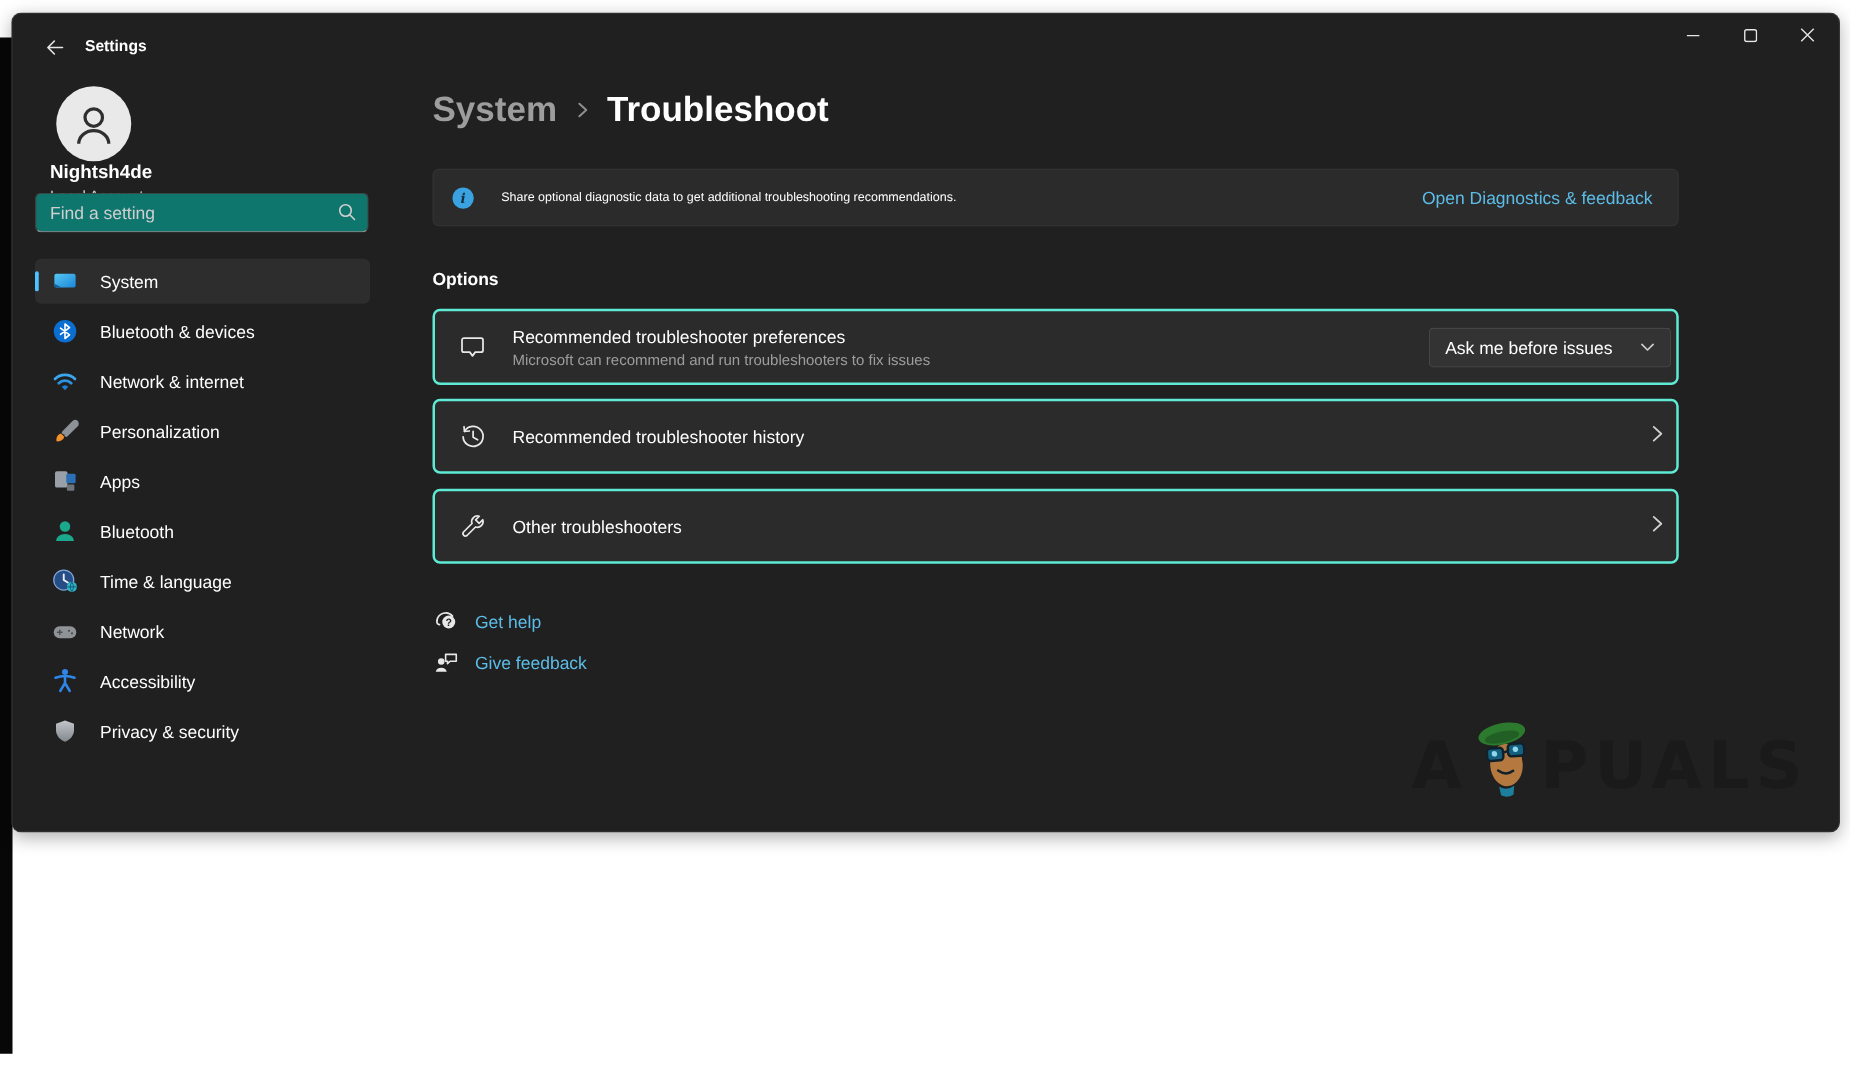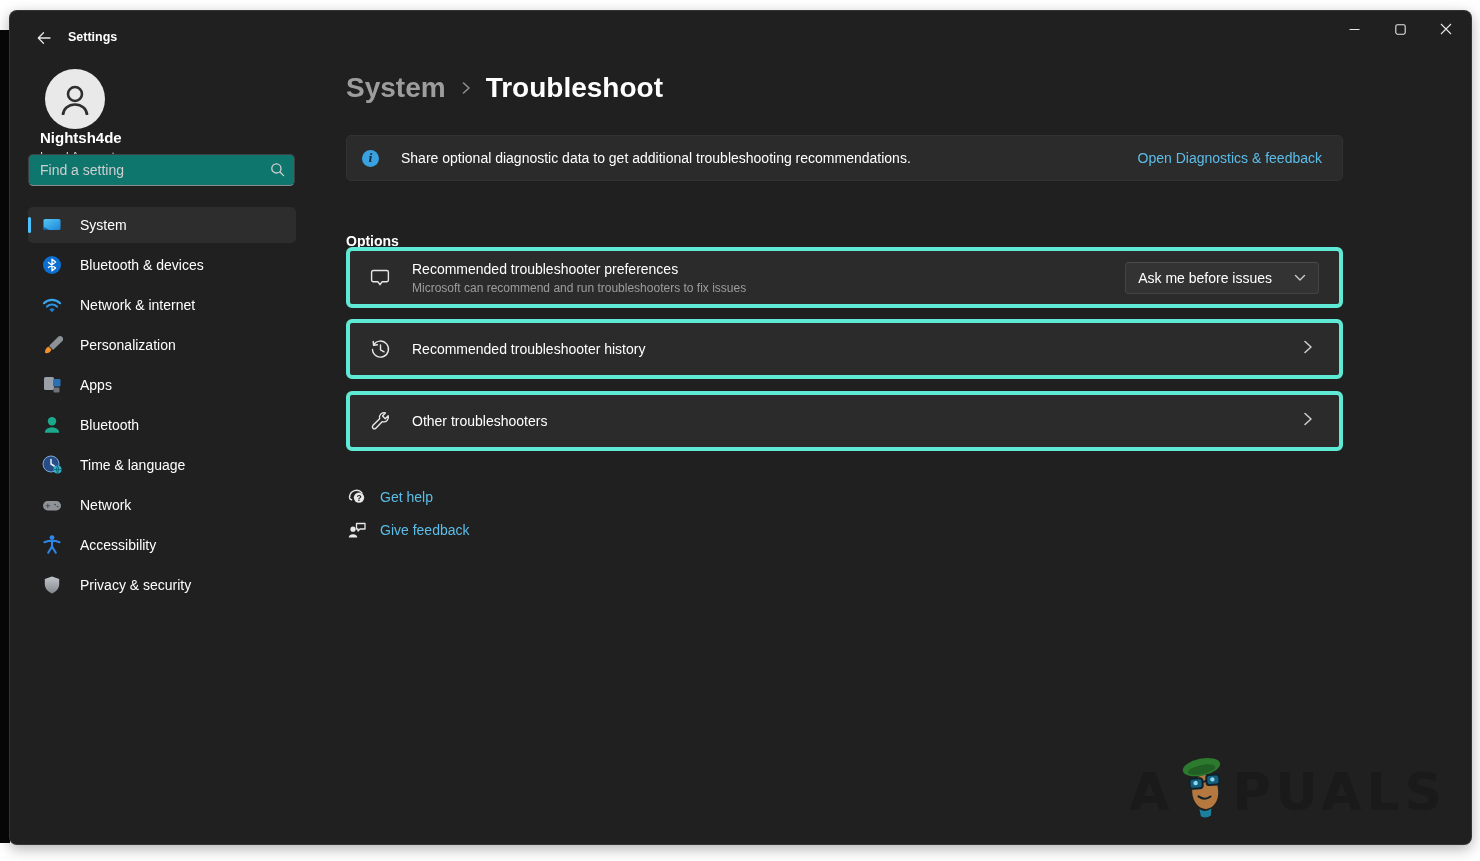--- a/index.html
+++ b/index.html
@@ -1,21 +1,21 @@
 <!DOCTYPE html>
 <html><head>
 <meta charset="utf-8">
 <style>
   * { margin:0; padding:0; box-sizing:border-box; }
   html,body { width:1480px; height:861px; overflow:hidden; background:#ffffff;
     font-family:"Liberation Sans","DejaVu Sans",sans-serif; }
 
   .desk-strip { position:absolute; left:0; top:30px; width:10px; height:813px; background:#070707; }
 
-  .win { position:absolute; left:9px; top:10px; width:1463px; height:835px;
+  .win { position:absolute; left:9px; top:10px; width:1463px; height:656px;
     background:#202020; border-radius:8px; border:1px solid rgba(255,255,255,0.09);
     box-shadow:0 4px 14px rgba(0,0,0,0.3); overflow:hidden; color:#fff; }
 
   
   .titlebar { position:absolute; left:0; top:0; right:0; height:48px; }
   .back-btn { position:absolute; left:16px; top:14px; width:36px; height:30px;
     display:flex; align-items:center; justify-content:center; border-radius:5px; cursor:pointer; }
   .app-title { position:absolute; left:58px; top:19px; font-size:12.5px; font-weight:700; color:#ffffff; }
   .win-controls { position:absolute; right:2px; top:0; display:flex; }
   .win-btn { width:46px; height:38px; display:flex; align-items:center; justify-content:center; }
@@ -49,27 +49,27 @@
   .breadcrumb { position:absolute; left:9px; top:13px; display:flex; align-items:center; }
   .crumb-parent { font-size:28px; font-weight:600; color:#9d9d9d; }
   .crumb-sep { font-size:17px; color:#8f8f8f; margin:4px 15px 0 15px; }
   .crumb-current { font-size:28px; font-weight:600; color:#ffffff; }
 
   .banner { position:absolute; left:9px; top:76px; width:997px; height:46px; background:#2b2b2b;
     border:1px solid #323232; border-radius:5px; display:flex; align-items:center; padding:0 20px 0 15px; }
   .info-ic { flex:0 0 auto; width:17px; height:17px; border-radius:50%; background:#3aa2e0;
     color:#14303f; font-size:11px; font-weight:700; display:flex; align-items:center; justify-content:center;
     font-family:"DejaVu Serif",serif; font-style:italic; }
-  .banner-text { margin-left:22px; font-size:14px; color:#ffffff; }
+  .banner-text { margin-left:22px; font-size:10px; color:#ffffff; }
   .banner-link { margin-left:auto; font-size:14px; color:#5cbde8; cursor:pointer; }
 
-  .section-title { position:absolute; left:9px; top:174px; font-size:14px; font-weight:600; color:#fff; }
-
-  .card { position:absolute; left:9px; width:997px; background:#2b2b2b; border:4px solid #5eead4;
-    border-radius:6px; display:flex; align-items:center; padding:0 20px 0 18px; }
+  .section-title { position:absolute; left:9px; top:156px; font-size:14px; font-weight:600; color:#fff; }
+
+  .card { position:absolute; left:9px; width:997px; background:#2b2b2b; border:2px solid #5eead4;
+    border-radius:6px; display:flex; align-items:center; padding:0 4px 0 18px; }
   .card1 { top:188px; height:61px; }
   .card2 { top:260px; height:60px; cursor:pointer; }
   .card3 { top:332px; height:60px; cursor:pointer; }
   .card-ic { flex:0 0 auto; width:24px; height:24px; margin-right:20px;
     display:flex; align-items:center; justify-content:center; }
   .card-title { font-size:14px; color:#ffffff; }
   .card-sub { font-size:12px; color:#9d9d9d; margin-top:4px; }
   .card-chevron { margin-left:auto; margin-right:6px; }
 
   .dropdown { margin-left:auto; height:32px; background:#333333; border:1px solid #444444;

